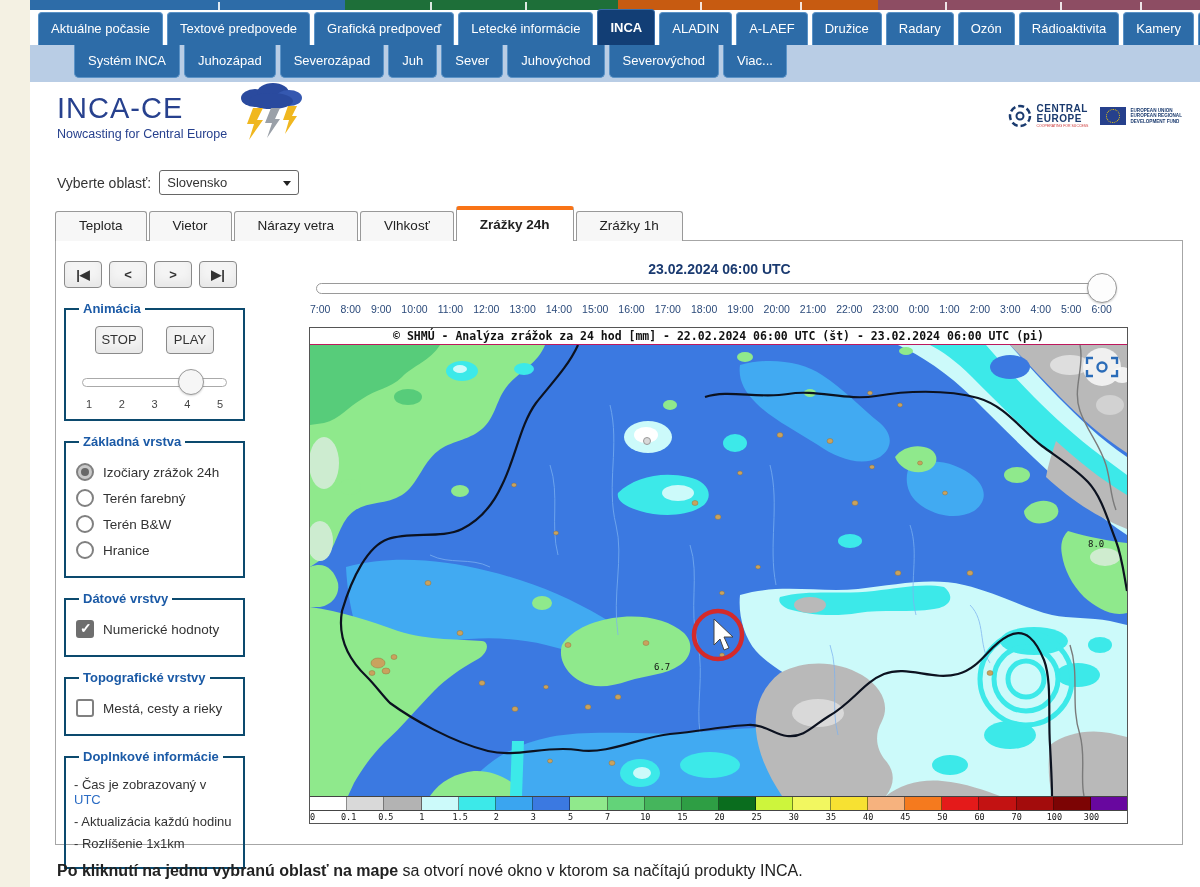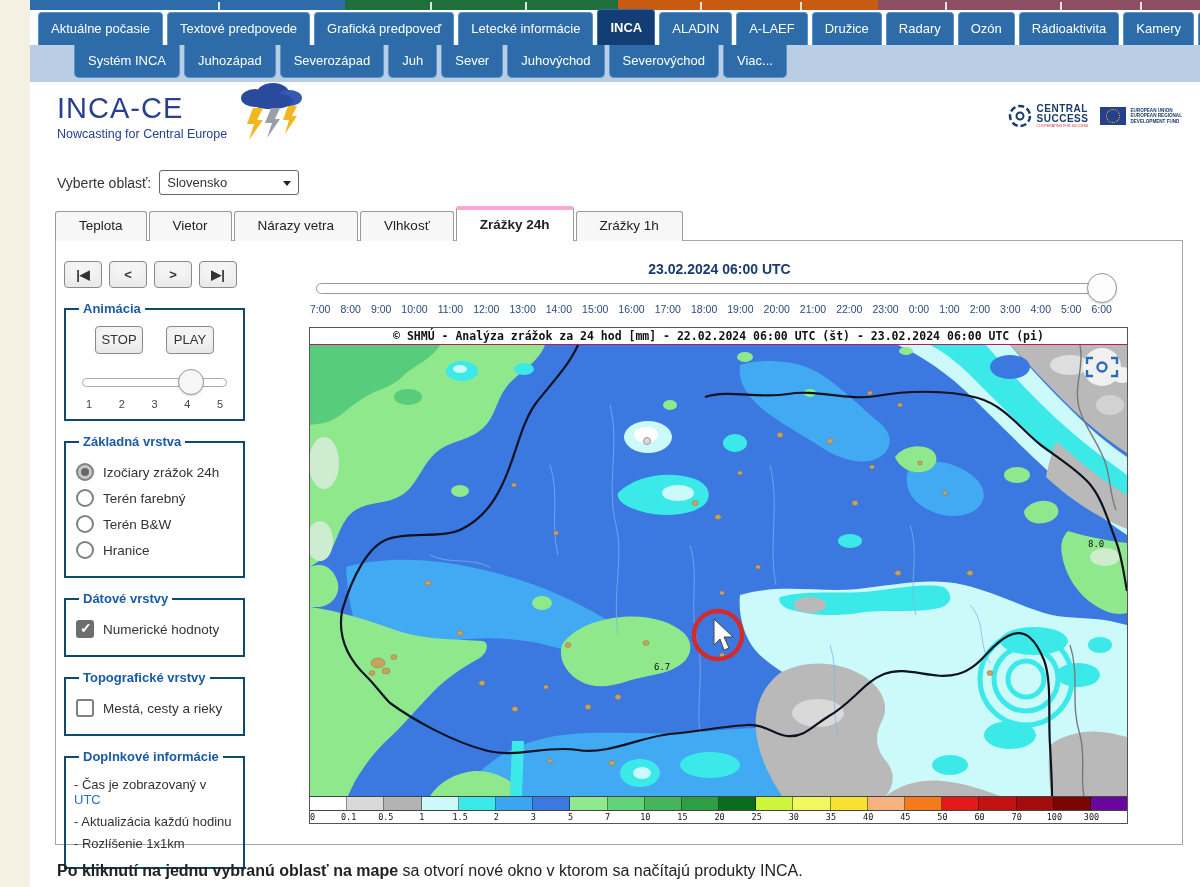--- a/index.html
+++ b/index.html
@@ -41,21 +41,21 @@
   .eu-text span { display:block; font-size:4.6px; font-weight:bold; color:#1a3a6e; line-height:5.4px; }
 
   
   .region { position:absolute; left:57px; top:170px; display:flex; align-items:center; gap:8px; font-size:14px; color:#333; }
   .select { width:140px; height:25px; border:1px solid #666; border-radius:3px; background:#fff; font-size:13px; line-height:23px; padding-left:7px; position:relative; cursor:pointer; }
   .select .chev { position:absolute; right:7px; top:10px; width:0; height:0; border-left:4px solid transparent; border-right:4px solid transparent; border-top:5px solid #222; }
 
   
   .ptabs { position:absolute; left:55px; top:211px; display:flex; gap:2px; z-index:3; }
   .ptabs .ptab { height:30px; line-height:28px; padding:0 23px; border:1px solid #999; border-bottom:none; border-radius:3px 3px 0 0; background:#f7f7f7; font-size:13.5px; color:#222; cursor:pointer; }
-  .ptabs .ptab.active { background:#fff; font-weight:bold; border-top:4px solid #f9a8d4; margin-top:-5px; height:35px; line-height:30px; }
+  .ptabs .ptab.active { background:#fff; font-weight:bold; border-top:4px solid #f97316; margin-top:-5px; height:35px; line-height:30px; }
   .panel { position:absolute; left:55px; top:240px; width:1128px; height:605px; border:1px solid #a6a6a6; background:#fff; }
 
   
   .sidebar { position:absolute; left:8px; top:20px; width:181px; }
   .stepbtns { display:flex; gap:7px; }
   .btn { background:#f4f4f4; border:1px solid #8a8a8a; border-radius:4px; color:#333; text-align:center; cursor:pointer; box-shadow:inset 0 -6px 8px rgba(0,0,0,.05); }
   .stepbtns .btn { width:38px; height:27px; line-height:25px; font-size:13px; font-weight:bold; }
   fieldset { border:2px solid #0c4a6e; margin-top:13px; padding:6px 8px 9px; }
   legend { color:#1b5aa6; font-weight:bold; font-size:13px; padding:0 4px; margin-left:5px; }
   .anim-btns { display:flex; justify-content:center; gap:23px; margin-top:4px; }
@@ -164,21 +164,21 @@
 </div>
 
 <div class="partners">
   <div class="ce-logo">
     <svg width="26" height="26" viewBox="0 0 26 26">
       <circle cx="13" cy="13" r="10" fill="none" stroke="#1a3a6e" stroke-width="2.5" stroke-dasharray="6 3"></circle>
       <circle cx="13" cy="13" r="3.5" fill="none" stroke="#1a3a6e" stroke-width="2"></circle>
     </svg>
     <div class="ce-text">
       <b>CENTRAL</b>
-      <b>SUCCESS</b>
+      <b>EUROPE</b>
       <div class="ce-tag">COOPERATING FOR SUCCESS</div>
     </div>
   </div>
   <div class="eu-logo">
     <div class="eu-flag">
         <span></span>
       </div>
     <div class="eu-text">
       <span>EUROPEAN UNION</span>
       <span>EUROPEAN REGIONAL</span>

